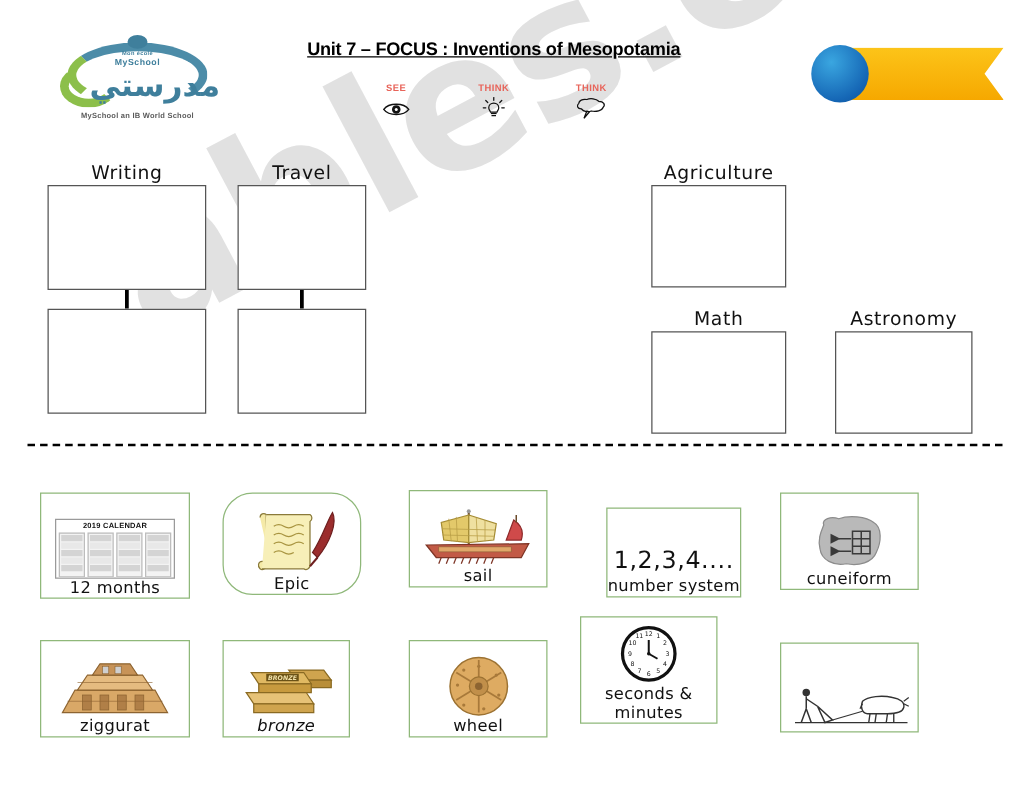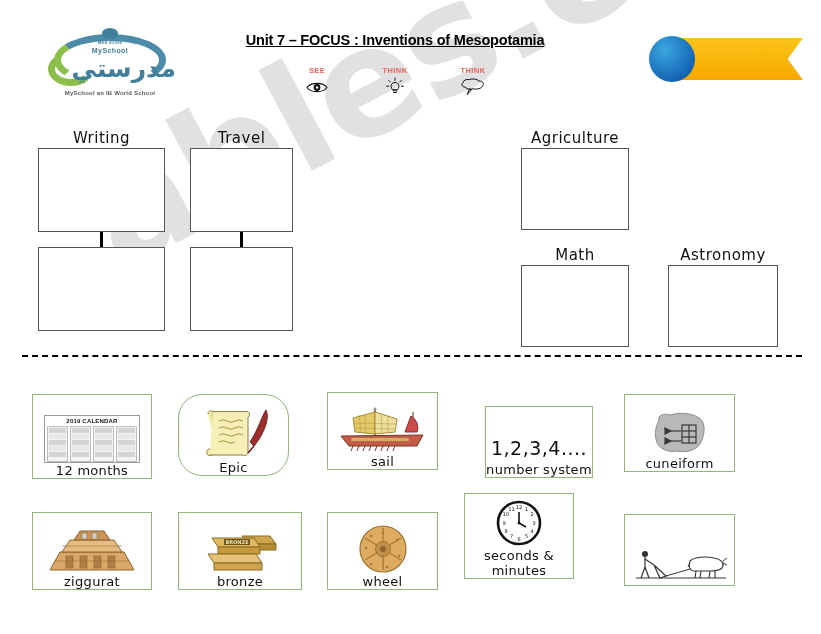--- a/index.html
+++ b/index.html
@@ -585,21 +585,21 @@
           </g>
           <g stroke="#8d6431" stroke-width=".5">
             <line x1="18" y1="18" x2="78" y2="18"></line>
             <line x1="10" y1="33" x2="86" y2="33"></line>
           </g>
         </svg>
       </div>
       <div class="card-label">ziggurat</div>
     </div>
 
-    <div class="card" style="left:178px; top:126px; width:124px; height:78px;">
+    <div class="card" style="left:178px; top:126px; width:102px; height:78px;font-style:italic;">
       <div class="card-art">
         <svg width="84" height="44" viewBox="0 0 84 44">
           <path d="M44 6 L72 6 L78 14 L50 14 Z" fill="#cfa44e" stroke="#8a6a22" stroke-width="1"></path>
           <path d="M50 14 L78 14 L78 20 L50 20 Z" fill="#b98e38" stroke="#8a6a22" stroke-width="1"></path>
           <path d="M14 8 L56 8 L62 17 L20 17 Z" fill="#e0b962" stroke="#8a6a22" stroke-width="1"></path>
           <path d="M20 17 L62 17 L62 24 L20 24 Z" fill="#c79a3e" stroke="#8a6a22" stroke-width="1"></path>
           <rect x="26" y="9" width="26" height="6" fill="#6b5216"></rect>
           <text x="39" y="14" font-family="DejaVu Sans" font-size="5" font-weight="bold" fill="#f0e0a8" text-anchor="middle">BRONZE</text>
           <path d="M10 24 L58 24 L64 33 L16 33 Z" fill="#e6c277" stroke="#8a6a22" stroke-width="1"></path>
           <path d="M16 33 L64 33 L64 40 L16 40 Z" fill="#cfa44e" stroke="#8a6a22" stroke-width="1"></path>

